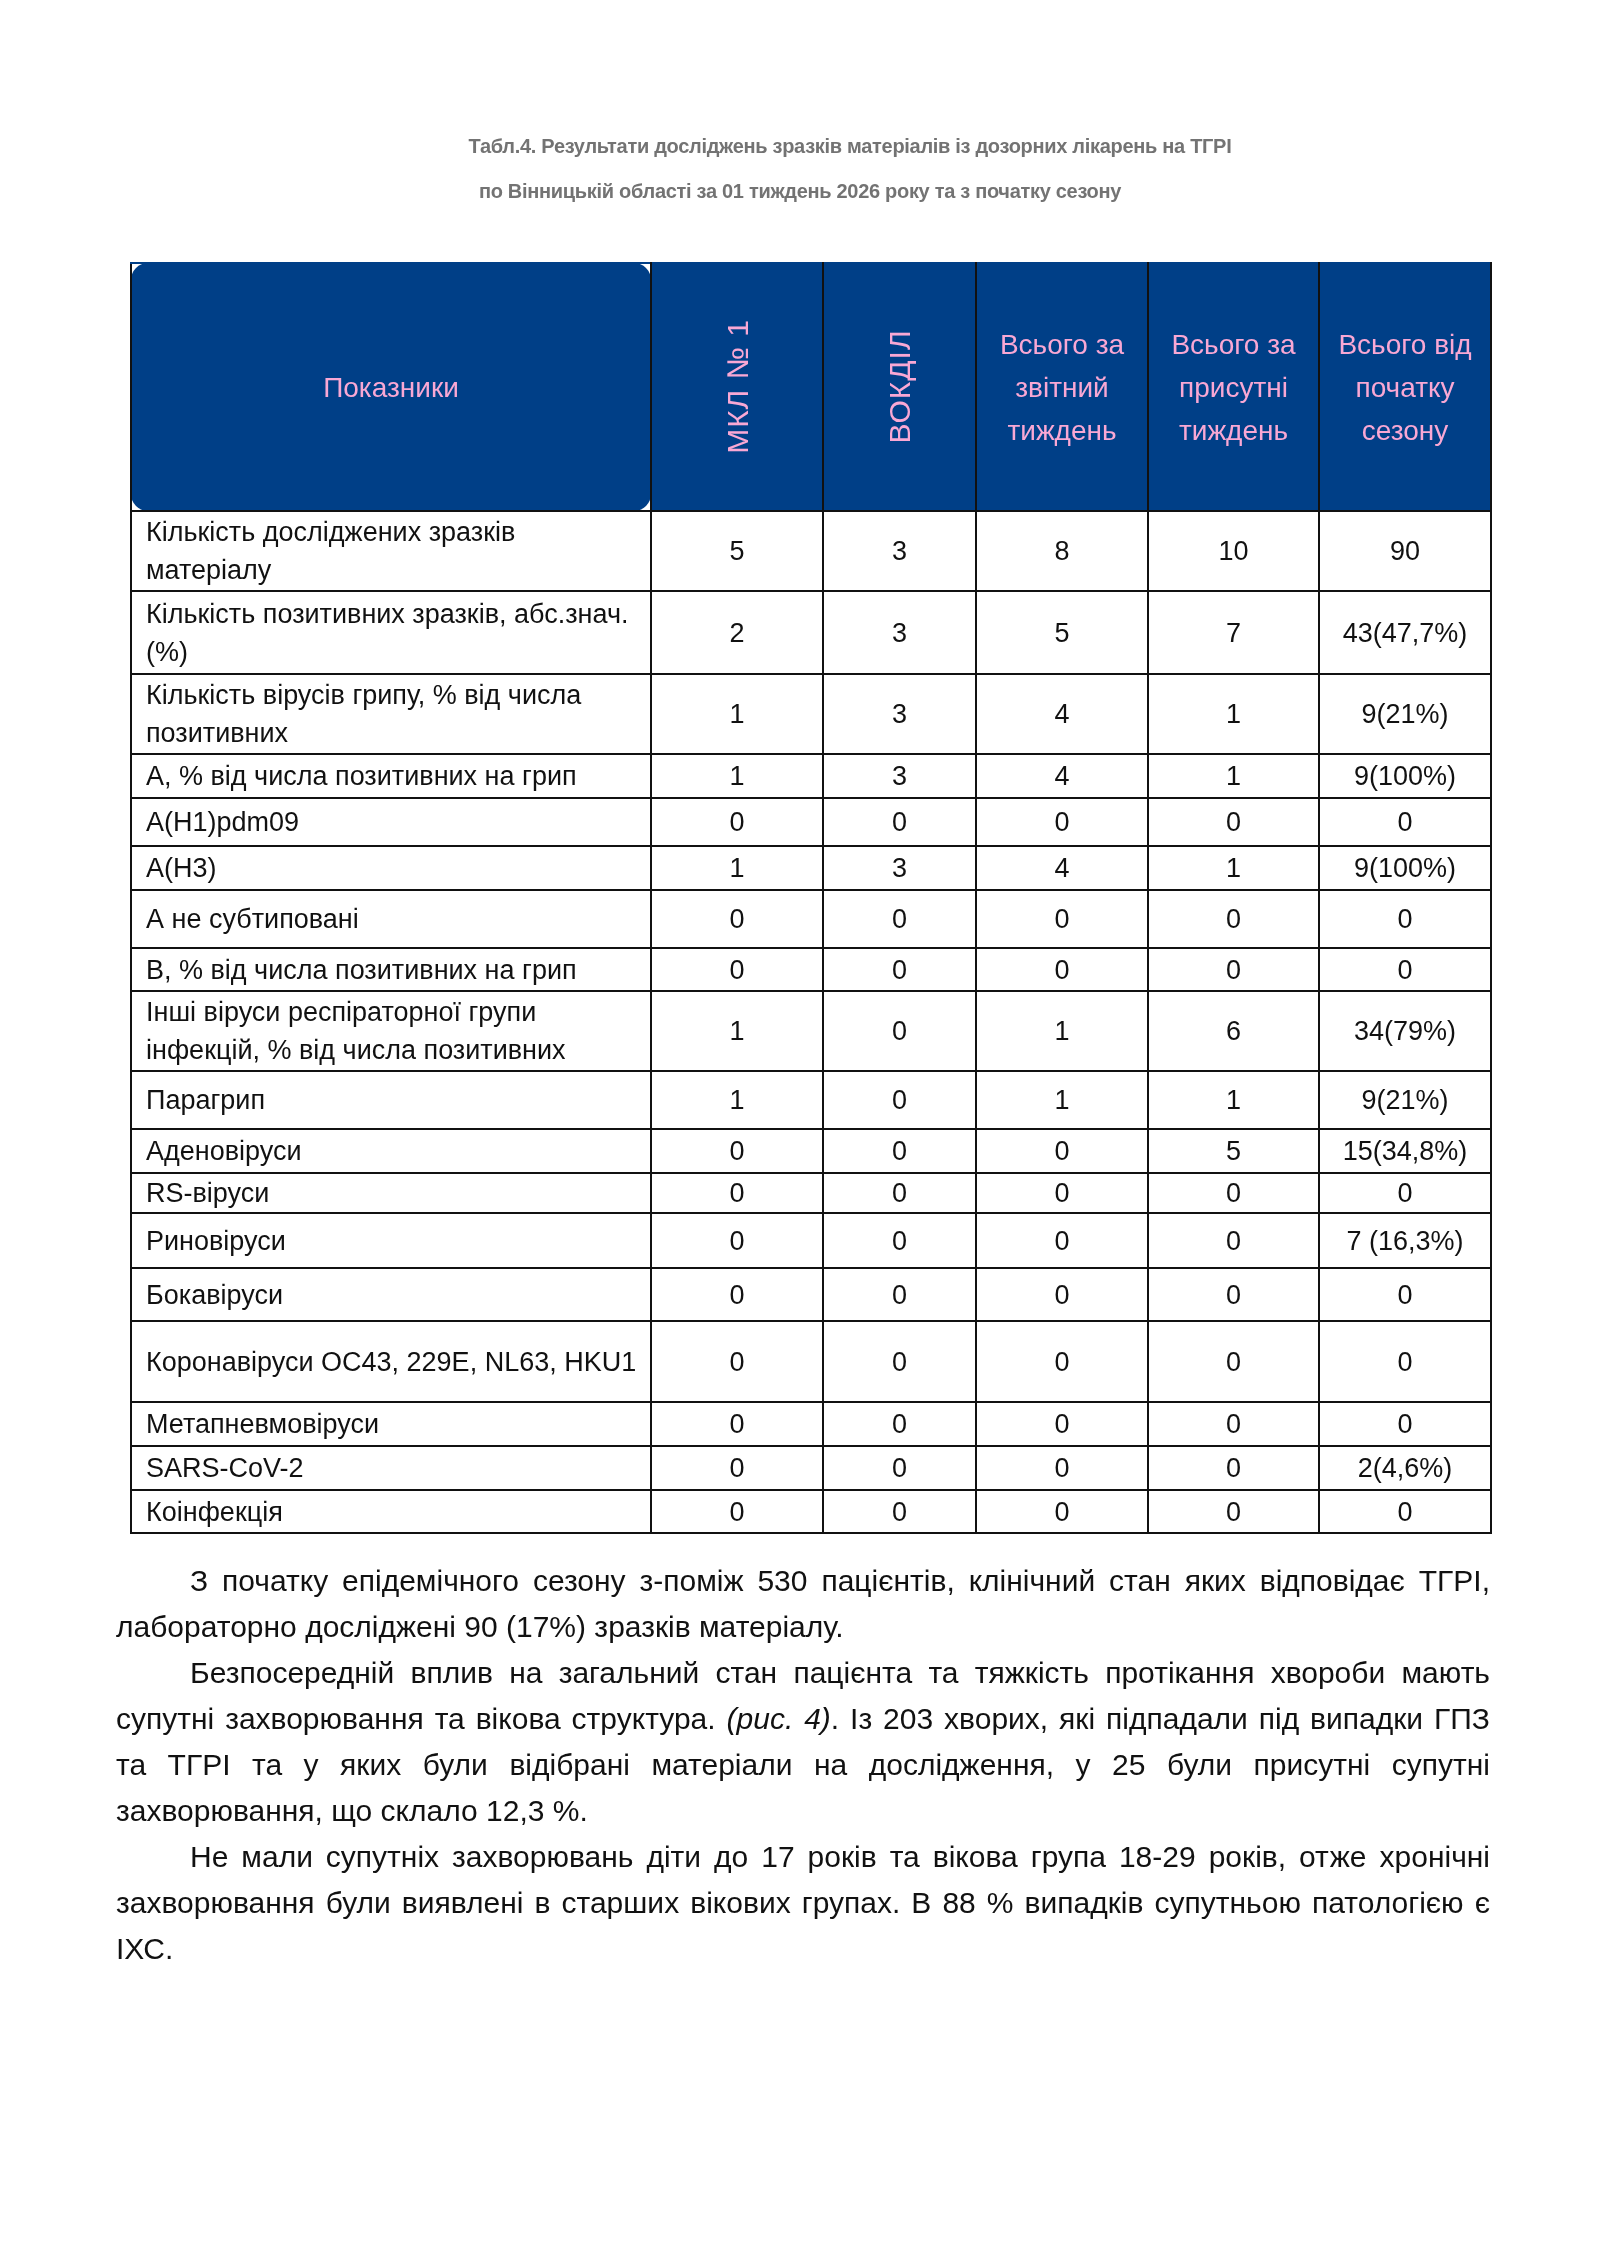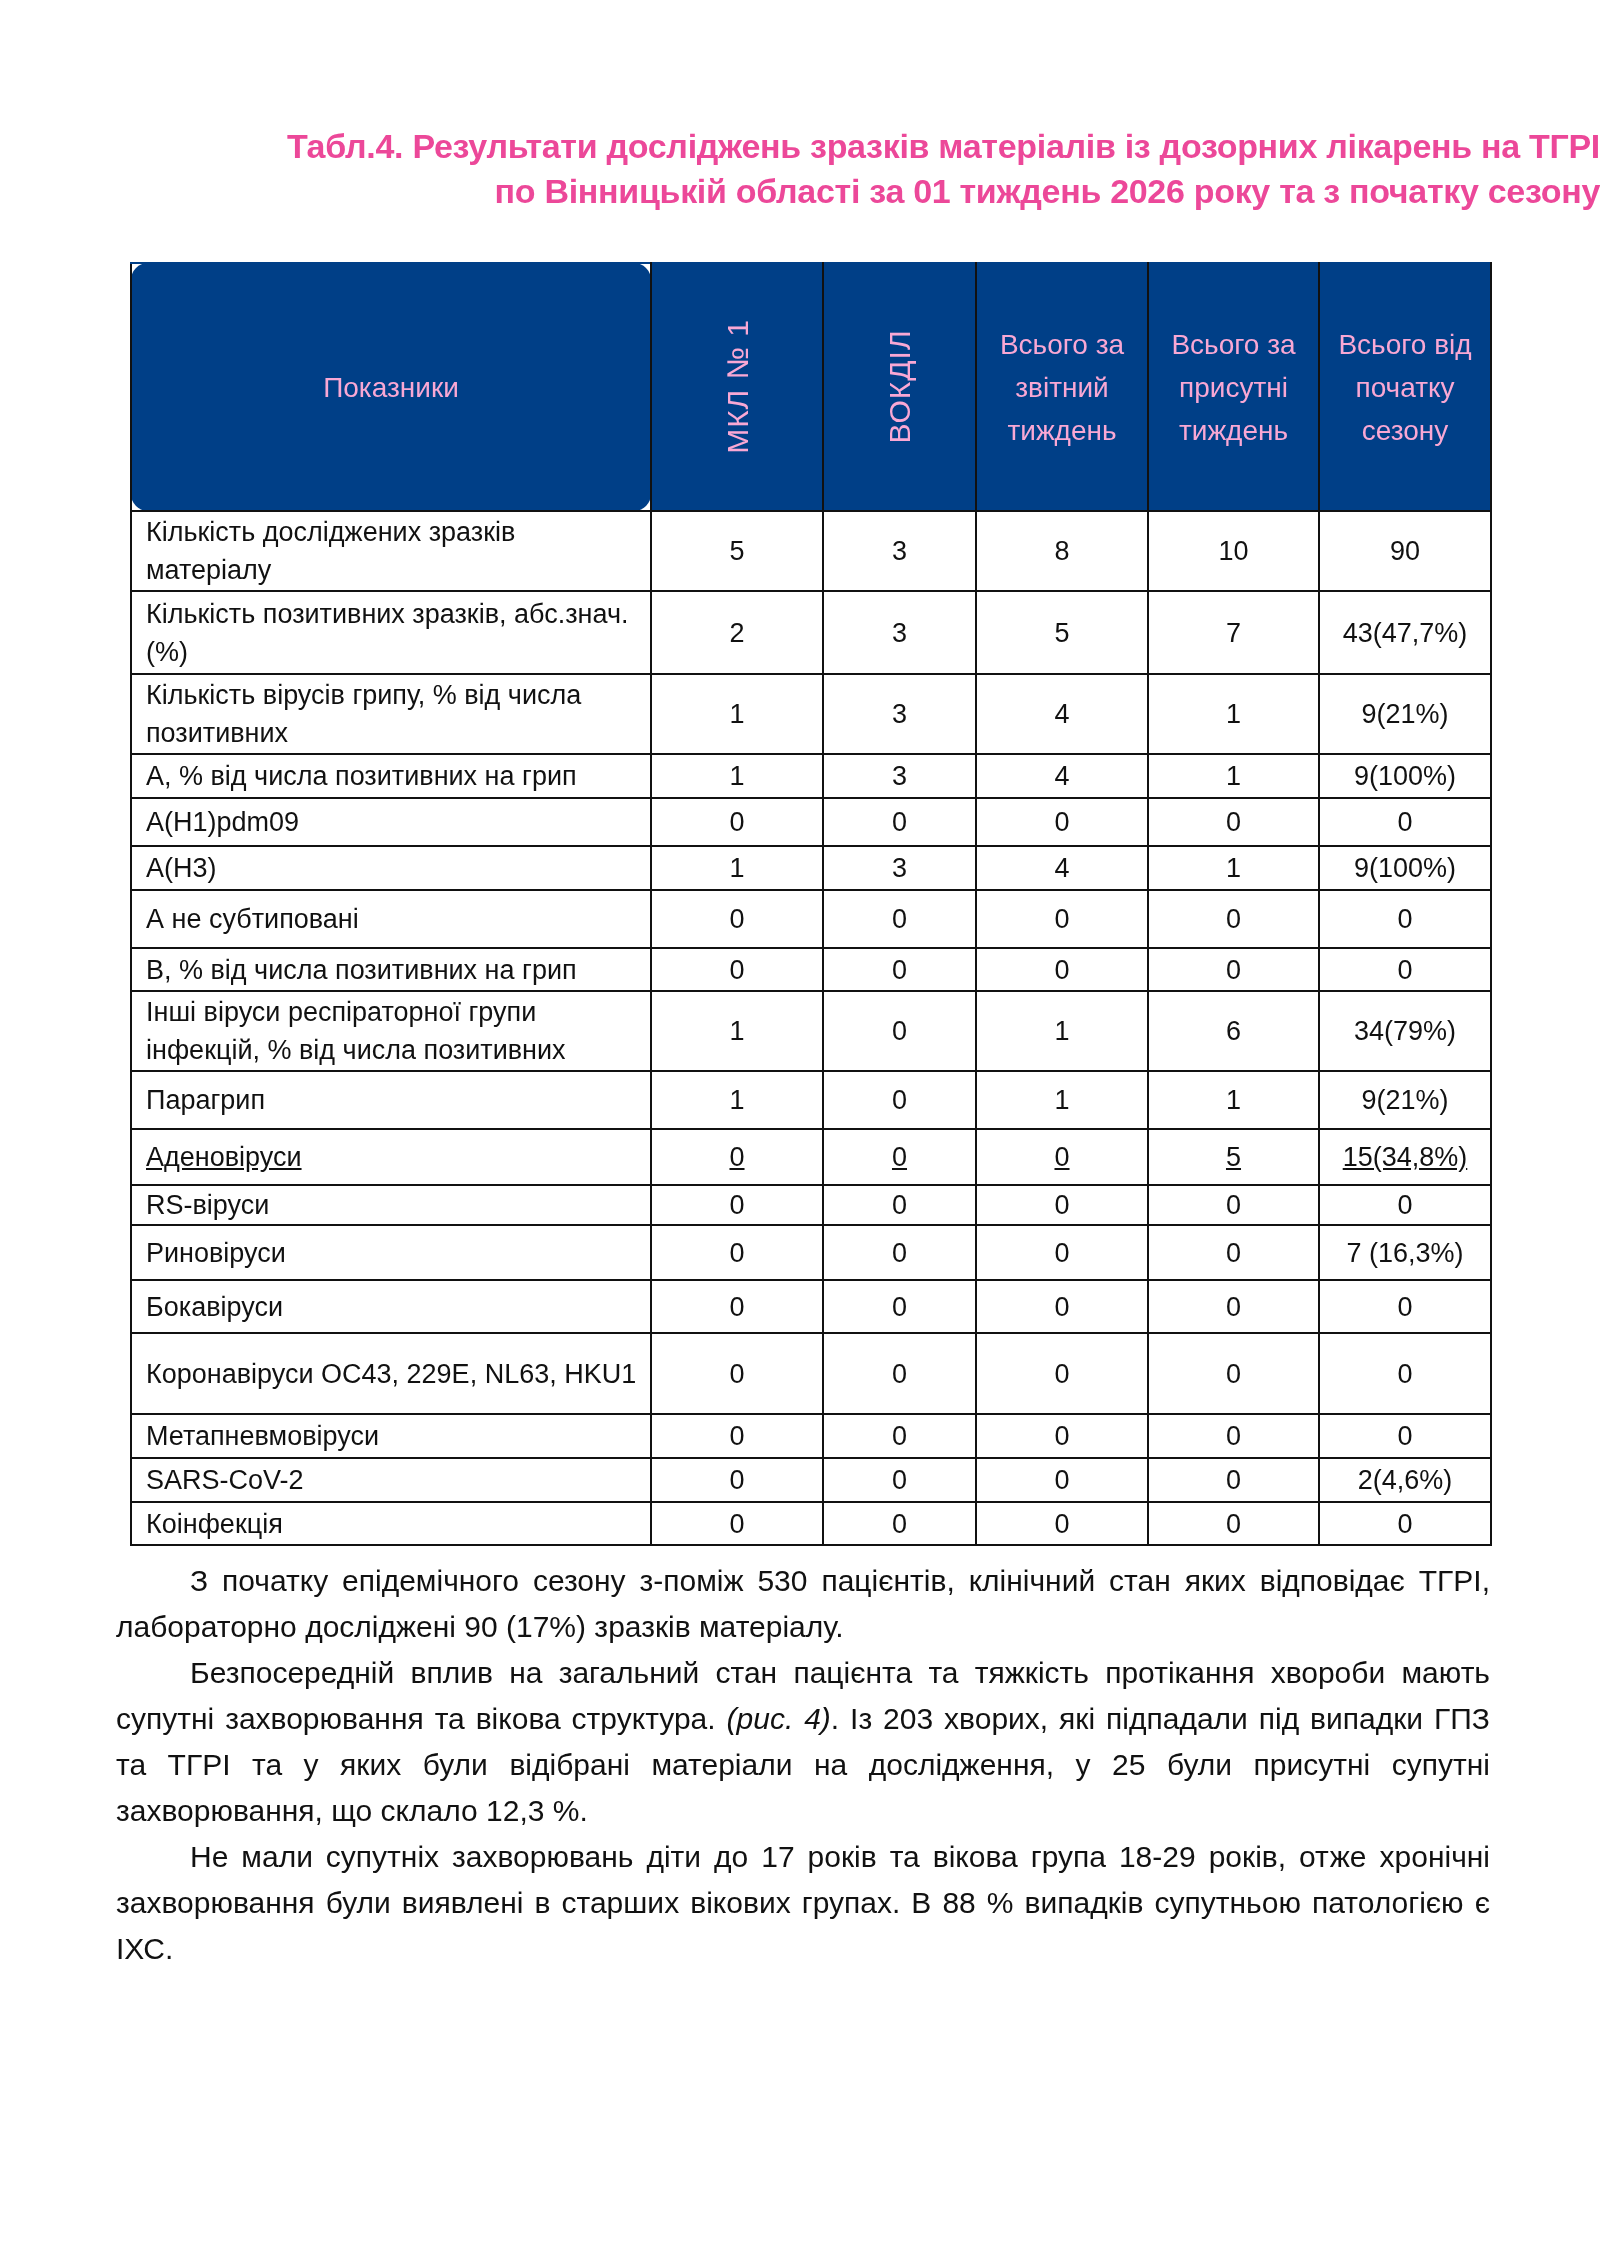--- a/index.html
+++ b/index.html
@@ -1,19 +1,19 @@
 <!DOCTYPE html>
 <html><head>
 <meta charset="utf-8">
 <style>
   html, body { margin: 0; padding: 0; background: #ffffff; }
   body { width: 1600px; height: 2262px; position: relative; overflow: hidden;
          font-family: "Liberation Sans", "DejaVu Sans", sans-serif; color: #111; }
-  .title { position: absolute; left: 0; width: 1600px; top: 124px; text-align: right;
-           color: #ec4899; font-weight: bold; font-size: 34px; line-height: 45px; letter-spacing: -0.3px; }
+  .title { position: absolute; left: 0; width: 1600px; top: 124px; text-align: center;
+           color: #737373; font-weight: bold; font-size: 20px; line-height: 45px; letter-spacing: -0.3px; }
   .title .l1 { display: block; padding-left: 100px; }
   .title .l2 { display: block; padding-left: 0px; }
   table.data { position: absolute; left: 130px; top: 262px; width: 1360px;
                border-collapse: collapse; table-layout: fixed; font-size: 27px; }
   table.data col.c0 { width: 520px; }
   table.data col.c1 { width: 172px; }
   table.data col.c2 { width: 153px; }
   table.data col.c3 { width: 172px; }
   table.data col.c4 { width: 171px; }
   table.data col.c5 { width: 172px; }
@@ -132,21 +132,21 @@
         <td>34(79%)</td>
       </tr>
       <tr style="height: 58px;">
         <td class="label">Парагрип</td>
         <td>1</td>
         <td>0</td>
         <td>1</td>
         <td>1</td>
         <td>9(21%)</td>
       </tr>
-      <tr style="height: 56px; text-decoration: underline;">
+      <tr style="height: 44px;">
         <td class="label">Аденовіруси</td>
         <td>0</td>
         <td>0</td>
         <td>0</td>
         <td>5</td>
         <td>15(34,8%)</td>
       </tr>
       <tr style="height: 28px;">
         <td class="label">RS-віруси</td>
         <td>0</td>

